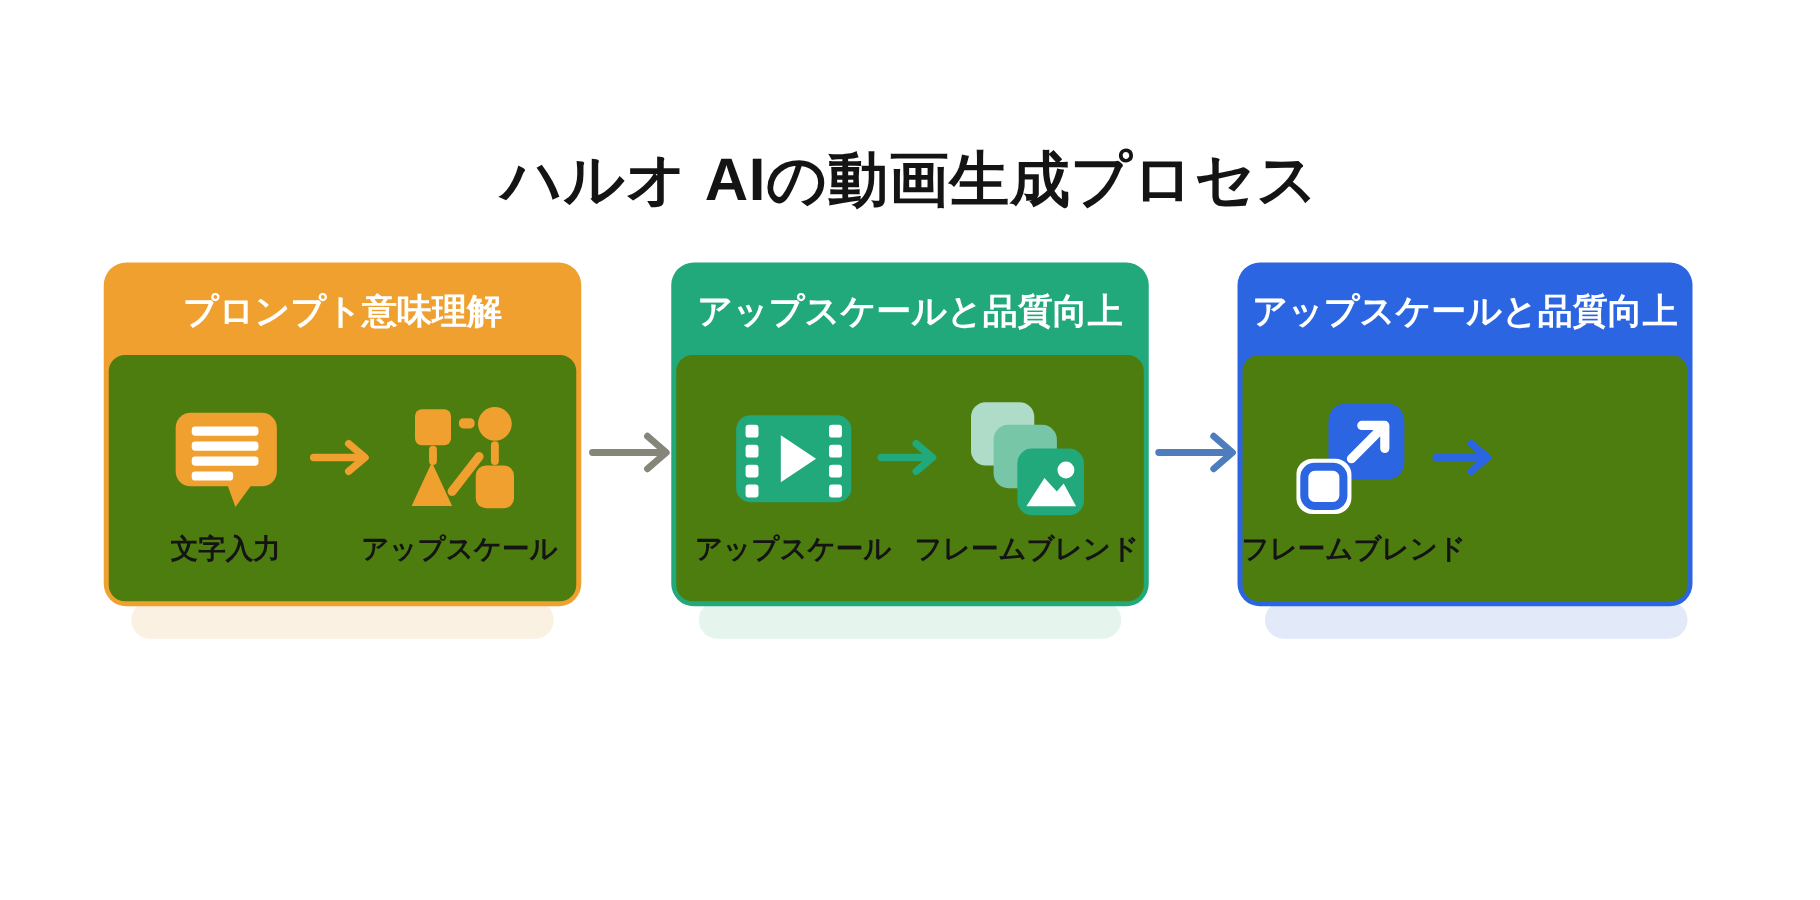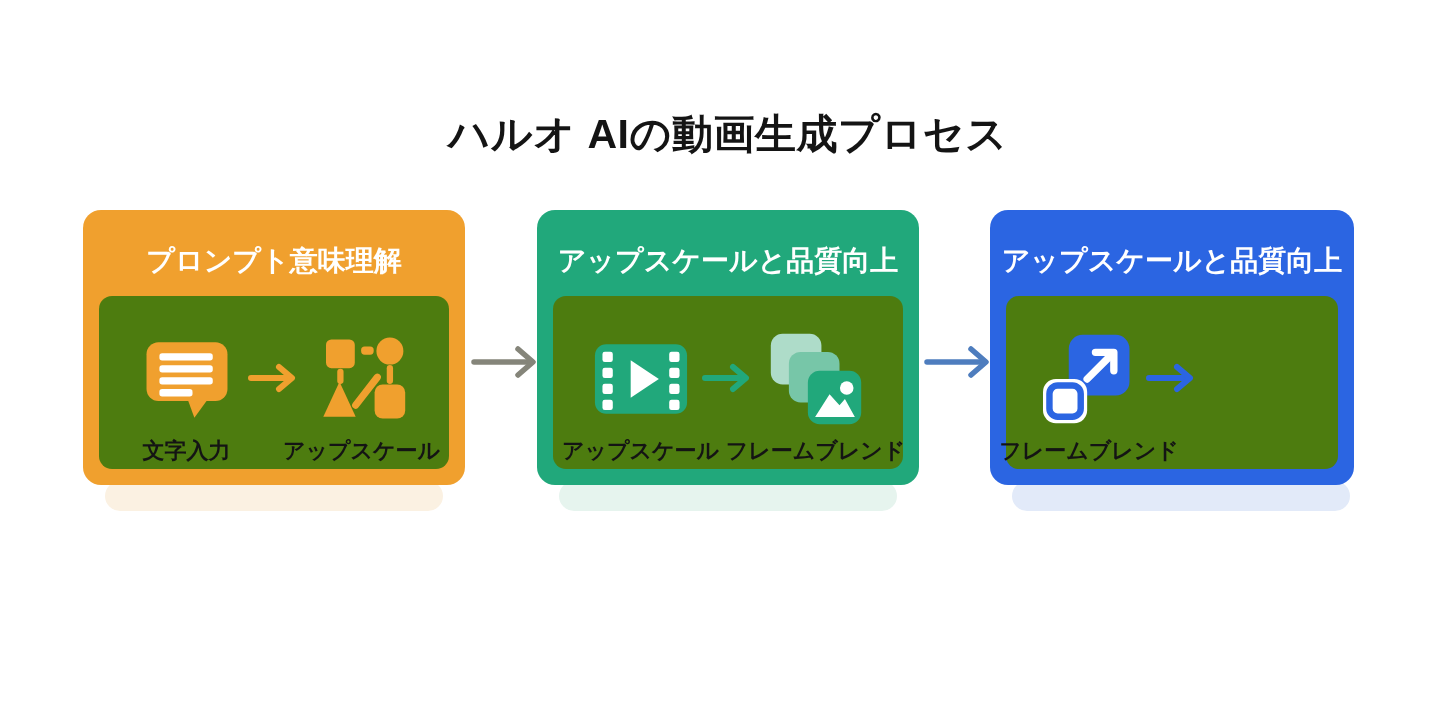--- a/index.html
+++ b/index.html
@@ -6,34 +6,34 @@
   body {
     width: 1456px; height: 720px;
     background: #ffffff;
     font-family: "Liberation Sans", "DejaVu Sans", sans-serif;
     position: relative; overflow: hidden;
     color: #151515;
   }
   .page-title {
     position: absolute; top: 80px; left: 0; width: 100%;
     text-align: center;
-    font-size: 41px; font-weight: 800; letter-spacing: 0.5px;
+    font-size: 48px; font-weight: 800; letter-spacing: 0.5px;
     color: #141414;
   }
   
   .shadow-strip {
     position: absolute; top: 481px; height: 30px; width: 338px;
     border-radius: 16px;
   }
   
   .card {
     position: absolute; top: 210px; width: 382px; height: 275px;
     background: var(--accent);
     border-radius: 18px;
-    padding: 16px; box-sizing: border-box;
+    padding: 4px; box-sizing: border-box;
   }
   .card-header {
     height: 70px;
     display: flex; align-items: center; justify-content: center;
     color: #ffffff; font-size: 28px; font-weight: 700;
     white-space: nowrap;
   }
   .card-body {
     position: relative;
     background: #4d7c0f;

